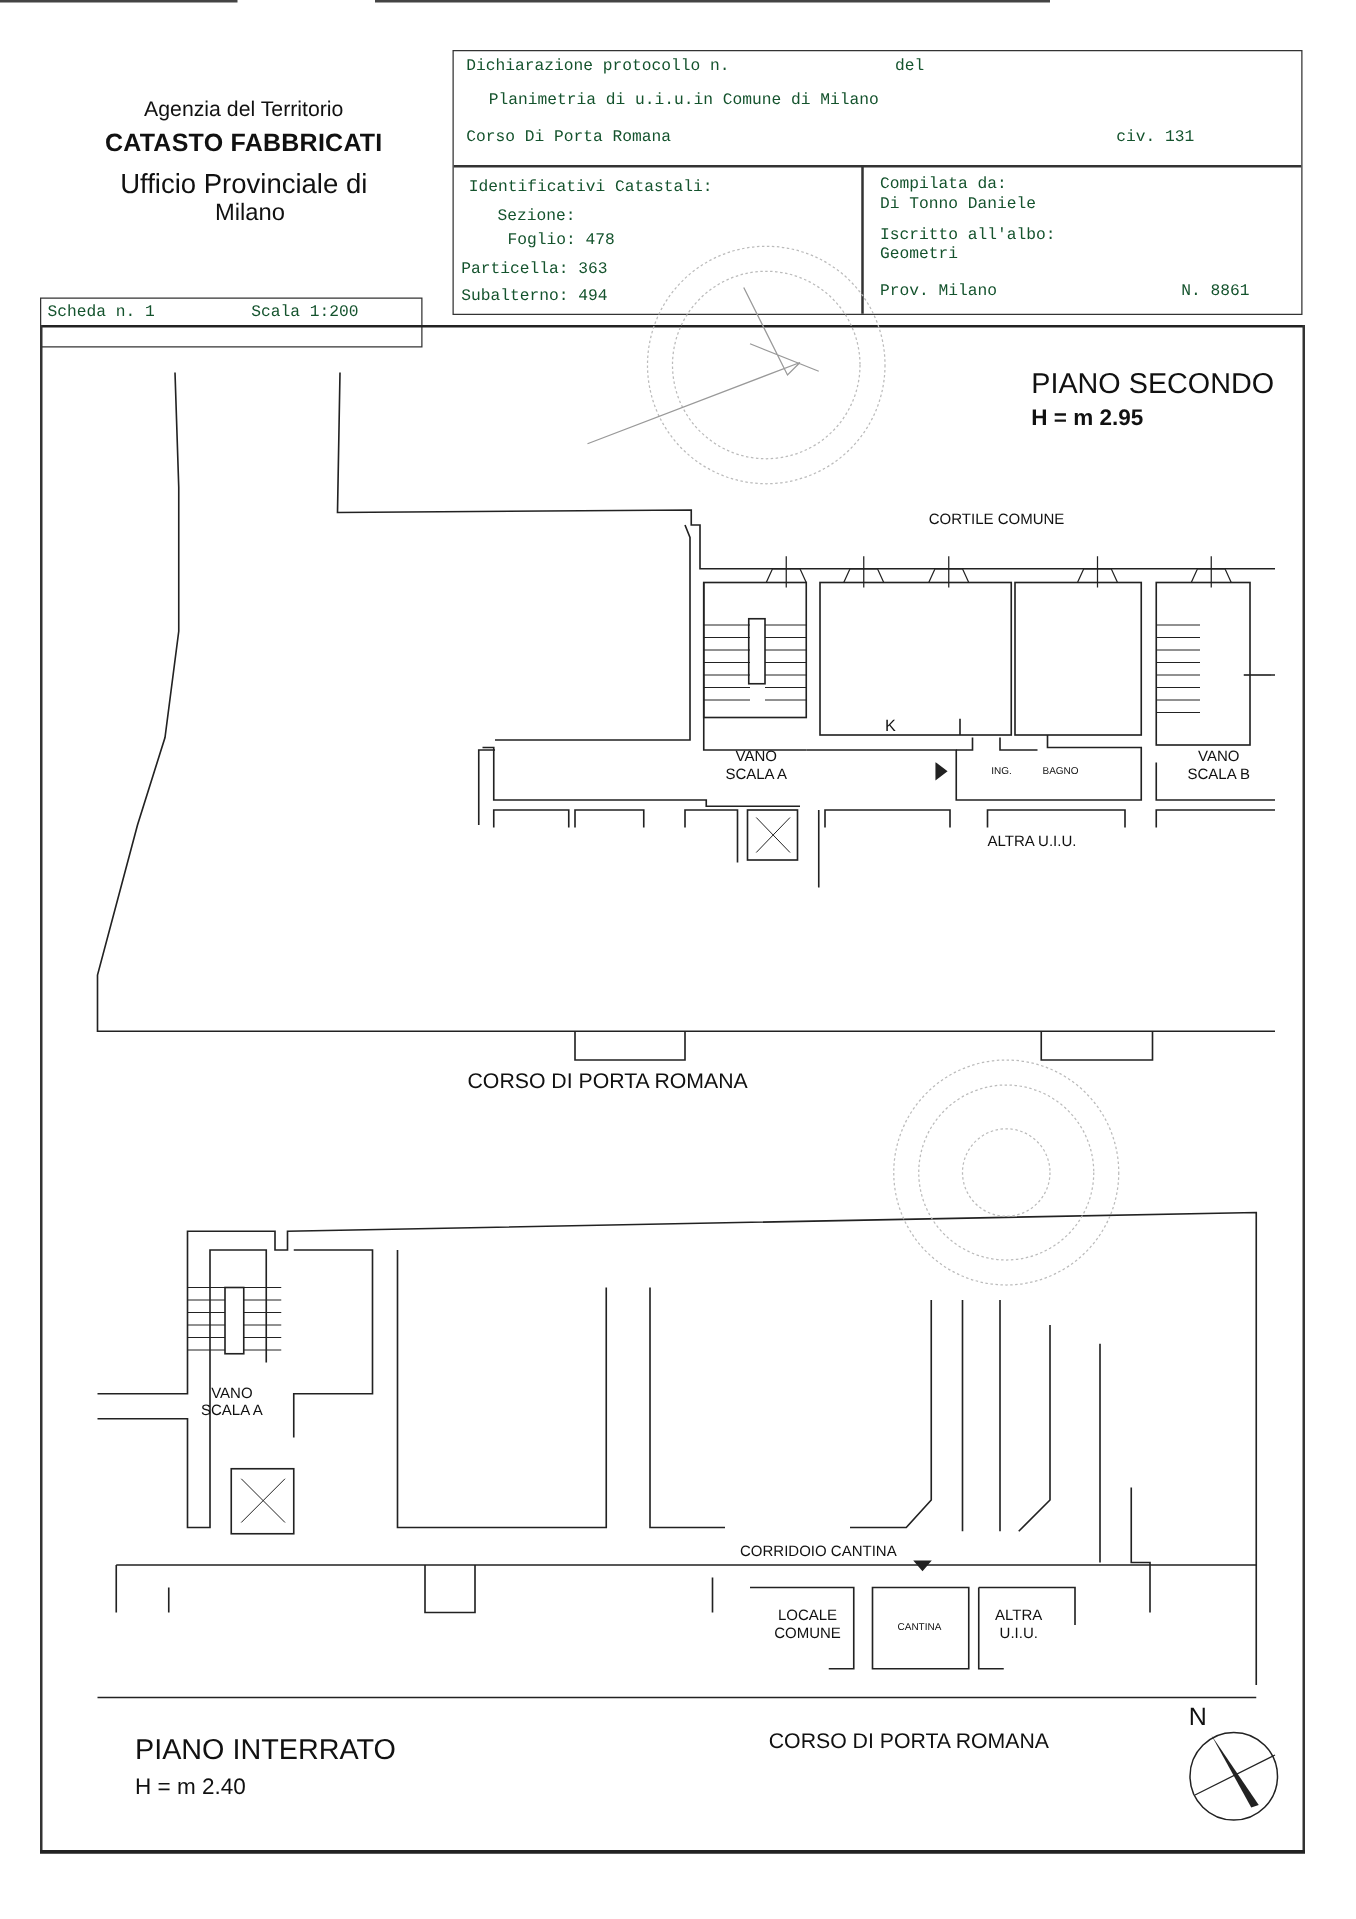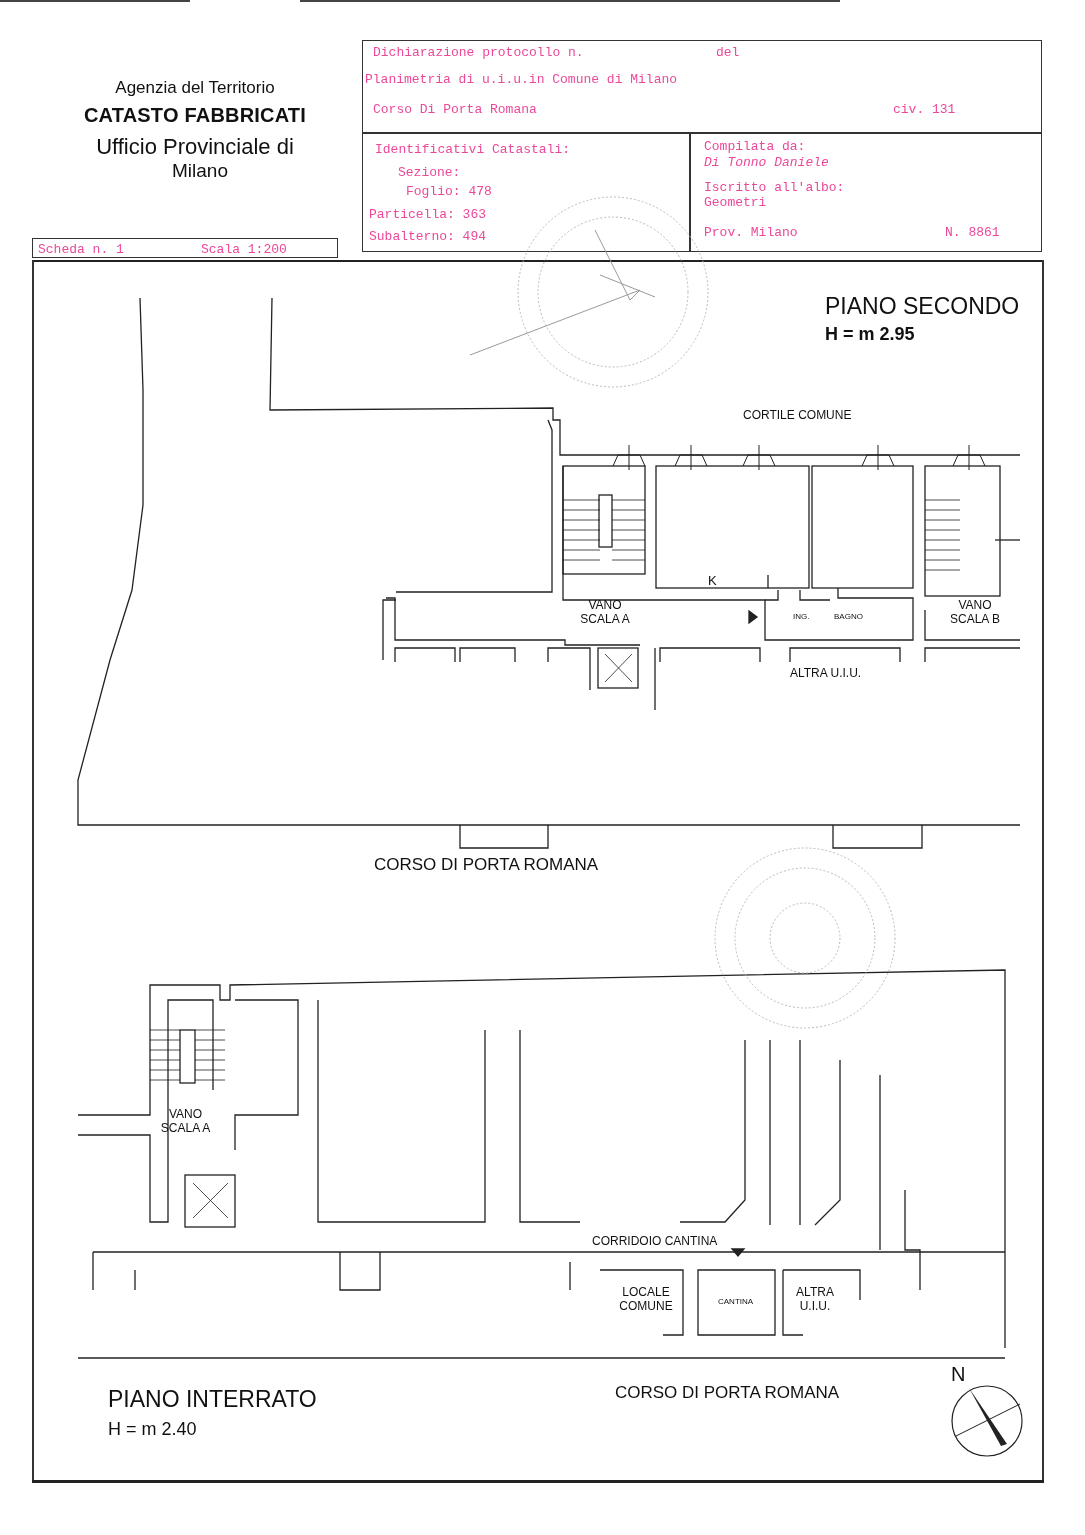--- a/index.html
+++ b/index.html
@@ -1,18 +1,18 @@
 <!DOCTYPE html>
 <html><head>
 <meta charset="utf-8">
 <style>
   html, body { margin: 0; padding: 0; background: #fff; }
   body { width: 1085px; height: 1535px; position: relative; overflow: hidden; font-family: "Liberation Sans", sans-serif; color: #111; }
   .abs { position: absolute; }
-  .mono { font-family: "Liberation Mono", monospace; font-size: 13px; color: #ec4899; }
+  .mono { font-family: "Liberation Mono", monospace; font-size: 13px; color: #14532d; }
   .topline { position: absolute; top: 0; height: 2px; background: #444; }
   .agency { position: absolute; left: 70px; width: 250px; text-align: center; }
   .agency .l1 { position: absolute; top: 78px; left: 0; width: 250px; font-size: 17px; }
   .agency .l2 { position: absolute; top: 104px; left: 0; width: 250px; font-size: 20px; font-weight: bold; letter-spacing: 0.2px; }
   .agency .l3 { position: absolute; top: 134px; left: 0; width: 250px; font-size: 22px; }
   .agency .l4 { position: absolute; top: 160px; left: 0; width: 260px; font-size: 19px; }
   .box { position: absolute; border: 1.5px solid #333; box-sizing: border-box; }
   .hline { position: absolute; height: 1.5px; background: #333; }
   .vline { position: absolute; width: 1.5px; background: #333; }
   .label { position: absolute; font-size: 12px; white-space: nowrap; }
@@ -28,42 +28,42 @@
 <div class="topline" style="left:0;width:190px;"></div>
 <div class="topline" style="left:300px;width:540px;"></div>
 
 <div class="agency">
   <div class="l1">Agenzia del Territorio</div>
   <div class="l2">CATASTO FABBRICATI</div>
   <div class="l3">Ufficio Provinciale di</div>
   <div class="l4">Milano</div>
 </div>
 
-<div class="box" style="left:32px;top:238px;width:306px;height:20px;">
+<div class="box" style="left:32px;top:238px;width:306px;height:40px;">
   <span class="mono abs" style="left:5px;top:3px;">Scheda n. 1</span>
   <span class="mono abs" style="left:168px;top:3px;">Scala 1:200</span>
 </div>
 
 <div class="box" style="left:362px;top:40px;width:680px;height:212px;">
   <span class="mono abs" style="left:10px;top:4px;">Dichiarazione protocollo n.</span>
   <span class="mono abs" style="left:353px;top:4px;">del</span>
-  <span class="mono abs" style="left:2px;top:31px;text-align:center;">Planimetria di u.i.u.in Comune di Milano</span>
+  <span class="mono abs" style="left:28px;top:31px;text-align:center;">Planimetria di u.i.u.in Comune di Milano</span>
   <span class="mono abs" style="left:10px;top:61px;">Corso Di Porta Romana</span>
   <span class="mono abs" style="left:530px;top:61px;">civ. 131</span>
   <div class="hline" style="left:0;top:91px;width:678px;"></div>
   <div class="vline" style="left:326px;top:91px;height:119px;"></div>
 
   <span class="mono abs" style="left:12px;top:101px;">Identificativi Catastali:</span>
   <span class="mono abs" style="left:35px;top:124px;">Sezione:</span>
   <span class="mono abs" style="left:43px;top:143px;">Foglio: 478</span>
   <span class="mono abs" style="left:6px;top:166px;">Particella: 363</span>
   <span class="mono abs" style="left:6px;top:188px;">Subalterno: 494</span>
 
   <span class="mono abs" style="left:341px;top:98px;">Compilata da:</span>
-  <span class="mono abs" style="left:341px;top:114px;font-style:italic;">Di Tonno Daniele</span>
+  <span class="mono abs" style="left:341px;top:114px;">Di Tonno Daniele</span>
   <span class="mono abs" style="left:341px;top:139px;">Iscritto all'albo:</span>
   <span class="mono abs" style="left:341px;top:154px;">Geometri</span>
   <span class="mono abs" style="left:341px;top:184px;">Prov. Milano</span>
   <span class="mono abs" style="left:582px;top:184px;">N. 8861</span>
 </div>
 
 <div class="hline" style="left:32px;top:260px;width:1012px;height:2px;background:#222;"></div>
 <div class="vline" style="left:32px;top:260px;height:1222px;"></div>
 <div class="vline" style="left:1042px;top:260px;height:1222px;"></div>
 <div class="hline" style="left:32px;top:1480px;width:1012px;height:2.5px;background:#222;"></div>

